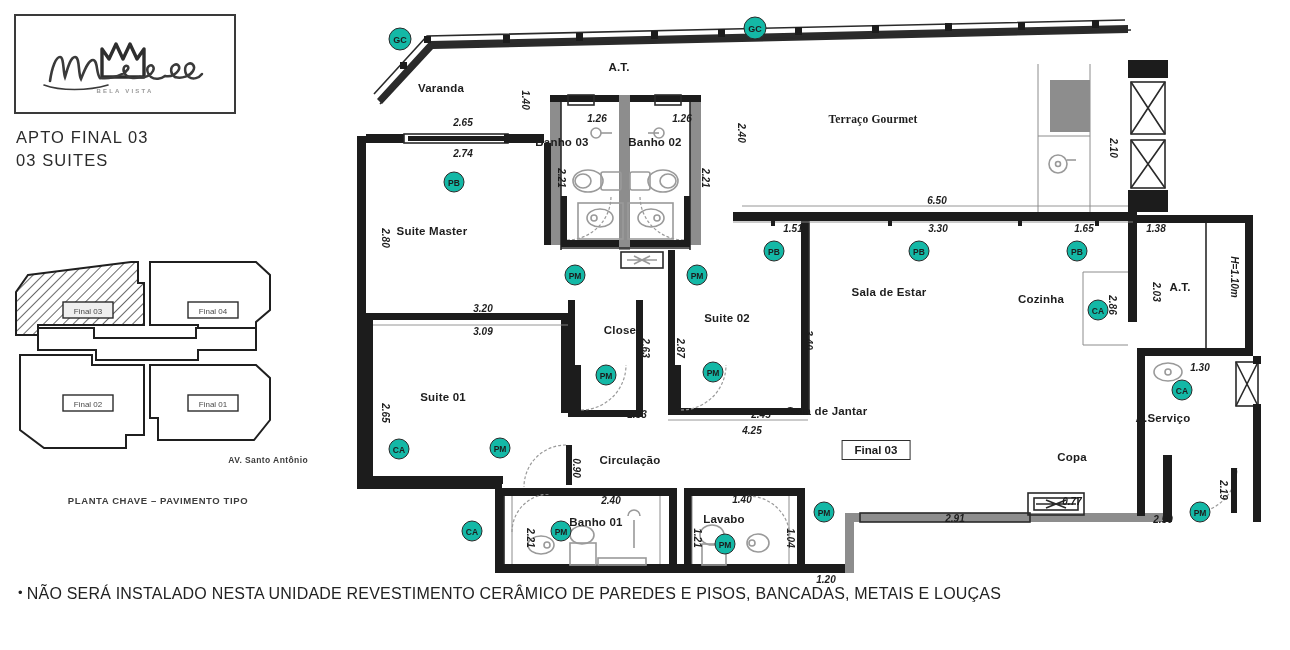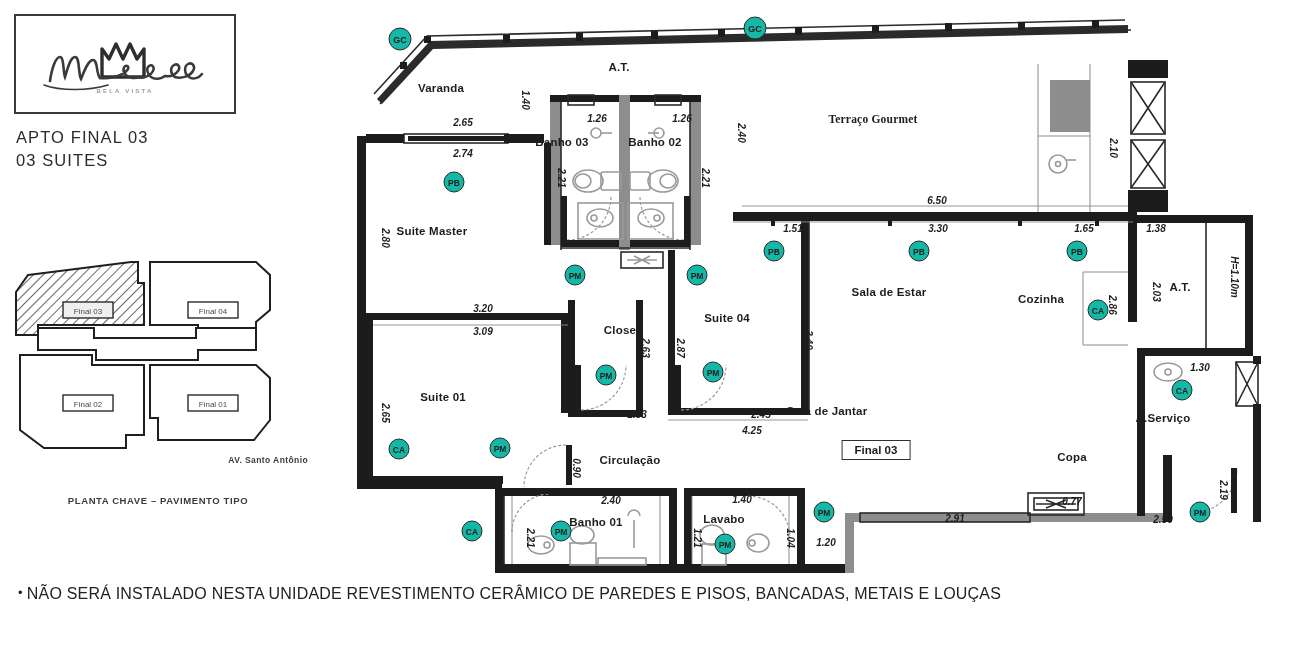--- a/index.html
+++ b/index.html
@@ -290,21 +290,21 @@
 </svg>
 
 <div id="plan-overlay">
     <div class="abs room-label" style="left: 441px; top: 88px; transform: translate(-50%, -50%);">Varanda</div>
     <div class="abs room-label" style="left: 619px; top: 67px; transform: translate(-50%, -50%);">A.T.</div>
     <div class="abs room-label" style="left: 562px; top: 142px; transform: translate(-50%, -50%);">Banho 03</div>
     <div class="abs room-label" style="left: 655px; top: 142px; transform: translate(-50%, -50%);">Banho 02</div>
     <div class="abs room-label" style="left: 873px; top: 119px; transform: translate(-50%, -50%); font-family: Liberation Serif, serif;">Terraço Gourmet</div>
     <div class="abs room-label" style="left: 432px; top: 231px; transform: translate(-50%, -50%);">Suite Master</div>
     <div class="abs room-label" style="left: 595px; top: 330px; transform: translate(-50%, -50%); margin-left: 27px;">Closet</div>
-    <div class="abs room-label" style="left: 727px; top: 318px; transform: translate(-50%, -50%);">Suite 04</div>
+    <div class="abs room-label" style="left: 727px; top: 318px; transform: translate(-50%, -50%);">Suite 02</div>
     <div class="abs room-label" style="left: 889px; top: 292px; transform: translate(-50%, -50%);">Sala de Estar</div>
     <div class="abs room-label" style="left: 1041px; top: 299px; transform: translate(-50%, -50%);">Cozinha</div>
     <div class="abs room-label" style="left: 1180px; top: 287px; transform: translate(-50%, -50%);">A.T.</div>
     <div class="abs room-label" style="left: 443px; top: 397px; transform: translate(-50%, -50%);">Suite 01</div>
     <div class="abs room-label" style="left: 827px; top: 411px; transform: translate(-50%, -50%);">Sala de Jantar</div>
     <div class="abs room-label" style="left: 1163px; top: 418px; transform: translate(-50%, -50%);">A.Serviço</div>
     <div class="abs room-label" style="left: 630px; top: 460px; transform: translate(-50%, -50%);">Circulação</div>
     <div class="abs room-label" style="left: 1072px; top: 457px; transform: translate(-50%, -50%);">Copa</div>
     <div class="abs room-label" style="left: 596px; top: 522px; transform: translate(-50%, -50%);">Banho 01</div>
     <div class="abs room-label" style="left: 724px; top: 519px; transform: translate(-50%, -50%);">Lavabo</div>
@@ -335,21 +335,21 @@
     <div class="abs dim" style="left: 637px; top: 414px; transform: translate(-50%, -50%);">1.53</div>
     <div class="abs dim" style="left: 761px; top: 414px; transform: translate(-50%, -50%);">2.45</div>
     <div class="abs dim" style="left: 752px; top: 430px; transform: translate(-50%, -50%);">4.25</div>
     <div class="abs dim" style="left: 1200px; top: 367px; transform: translate(-50%, -50%);">1.30</div>
     <div class="abs dim v" style="left: 576px; top: 468px; transform: translate(-50%, -50%);">0.90</div>
     <div class="abs dim" style="left: 611px; top: 500px; transform: translate(-50%, -50%);">2.40</div>
     <div class="abs dim" style="left: 742px; top: 499px; transform: translate(-50%, -50%);">1.40</div>
     <div class="abs dim v" style="left: 530px; top: 538px; transform: translate(-50%, -50%);">2.21</div>
     <div class="abs dim v" style="left: 697px; top: 538px; transform: translate(-50%, -50%);">1.21</div>
     <div class="abs dim v" style="left: 790px; top: 538px; transform: translate(-50%, -50%);">1.04</div>
-    <div class="abs dim" style="left: 826px; top: 542px; transform: translate(-50%, -50%);">1.20</div>
+    <div class="abs dim" style="left: 826px; top: 579px; transform: translate(-50%, -50%);">1.20</div>
     <div class="abs dim" style="left: 955px; top: 518px; transform: translate(-50%, -50%);">2.91</div>
     <div class="abs dim" style="left: 1072px; top: 501px; transform: translate(-50%, -50%);">0.77</div>
     <div class="abs dim" style="left: 1163px; top: 519px; transform: translate(-50%, -50%);">2.50</div>
     <div class="abs dim v" style="left: 1223px; top: 490px; transform: translate(-50%, -50%);">2.19</div>
     <div class="abs marker" style="left: 400px; top: 39px; transform: translate(-50%, -50%);">GC</div>
     <div class="abs marker" style="left: 755px; top: 28px; transform: translate(-50%, -50%);">GC</div>
     <div class="abs marker sm" style="left: 454px; top: 182px; transform: translate(-50%, -50%);">PB</div>
     <div class="abs marker sm" style="left: 774px; top: 251px; transform: translate(-50%, -50%);">PB</div>
     <div class="abs marker sm" style="left: 919px; top: 251px; transform: translate(-50%, -50%);">PB</div>
     <div class="abs marker sm" style="left: 1077px; top: 251px; transform: translate(-50%, -50%);">PB</div>

